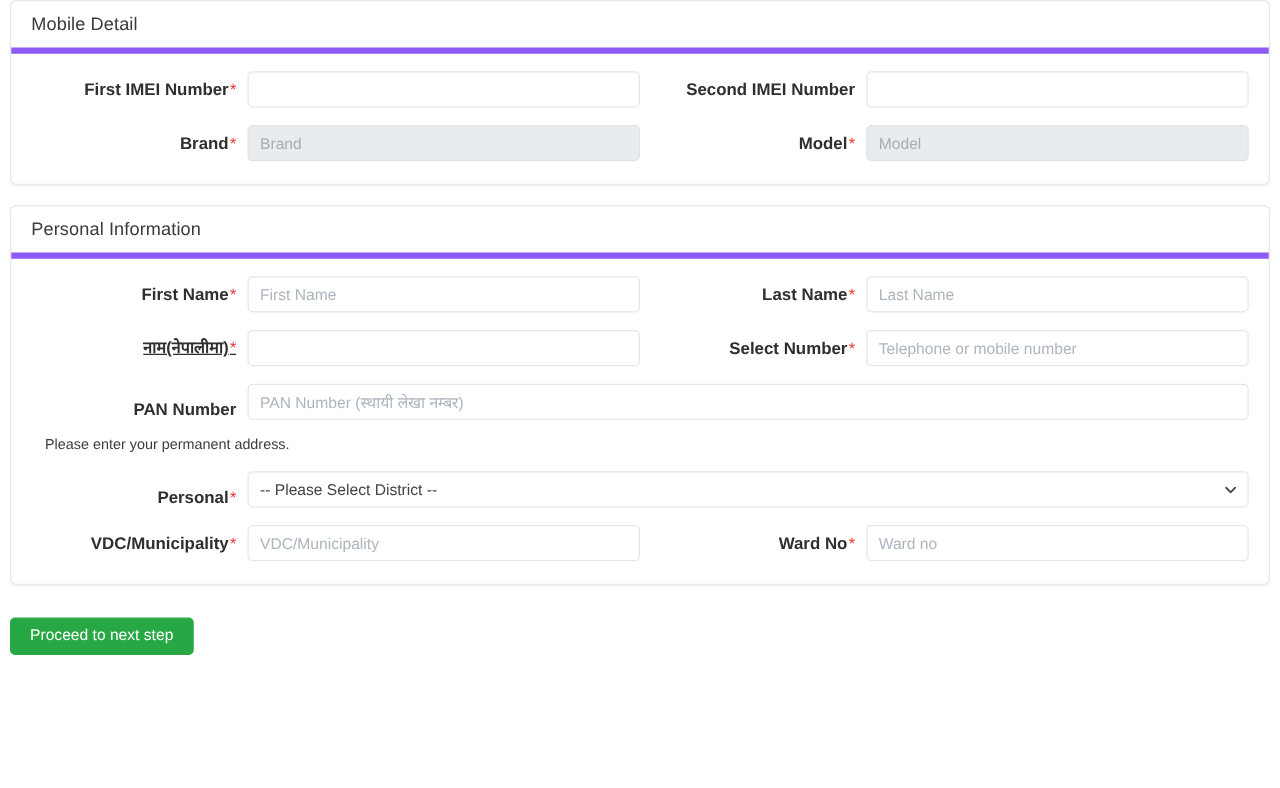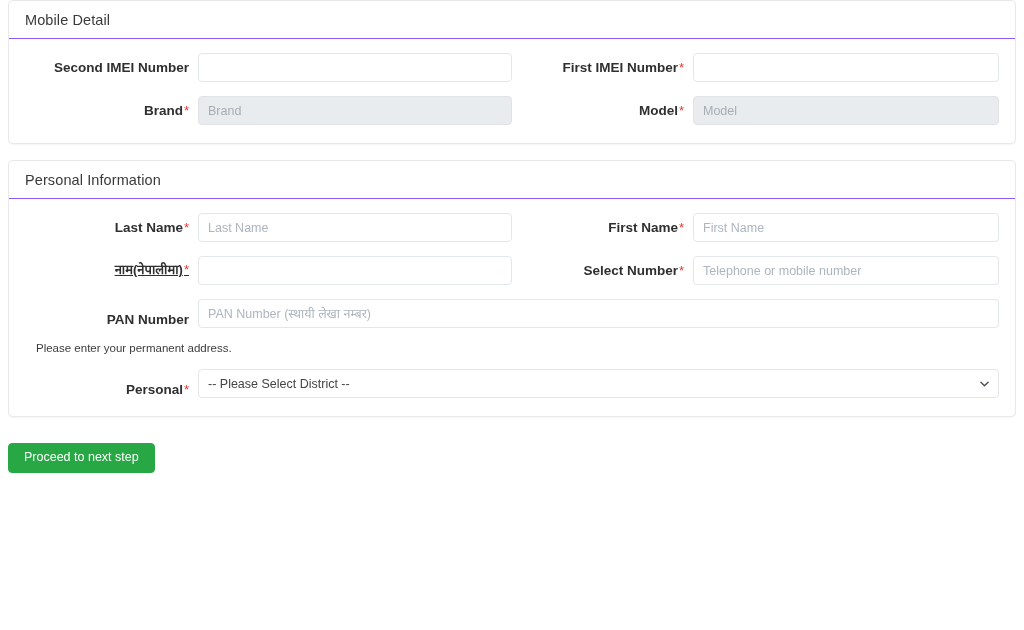--- a/index.html
+++ b/index.html
@@ -23,21 +23,21 @@
   
   .card {
     background: #ffffff;
     border: 1px solid #e6e8ea;
     border-radius: 5px;
     box-shadow: 0 1px 2px rgba(0,0,0,0.045);
     margin-bottom: 16px;
   }
   .card-header {
     padding: 11px 16px 10px 16px;
-    border-bottom: 1px solid #8b5cf6;
+    border-bottom: 5px solid #8b5cf6;
     font-size: 14.5px;
     letter-spacing: 0.1px;
     color: #3a3a3a;
   }
   .card-body {
     padding: 14px 8px 16px 8px;
   }
 
   
   .row {
@@ -158,29 +158,29 @@
 
 <div class="page">
 
   <section class="card">
     <div class="card-header">Mobile Detail</div>
     <div class="card-body">
 
       <div class="row">
         <div class="col">
           <div class="label">
+            <span>First IMEI Number</span><span class="req">*</span>
+          </div>
+          <div class="field-wrap">
+            <input class="input" type="text" placeholder="" style="">
+          </div>
+        </div>
+        <div class="col">
+          <div class="label">
             <span>Second IMEI Number</span>
-          </div>
-          <div class="field-wrap">
-            <input class="input" type="text" placeholder="" style="">
-          </div>
-        </div>
-        <div class="col">
-          <div class="label">
-            <span>First IMEI Number</span><span class="req">*</span>
           </div>
           <div class="field-wrap">
             <input class="input" type="text" placeholder="" style="">
           </div>
         </div>
       </div>
 
       <div class="row">
         <div class="col">
           <div class="label">
@@ -203,32 +203,32 @@
     </div>
   </section>
 
   <section class="card">
     <div class="card-header">Personal Information</div>
     <div class="card-body">
 
       <div class="row">
         <div class="col">
           <div class="label">
+            <span>First Name</span><span class="req">*</span>
+          </div>
+          <div class="field-wrap">
+            <input class="input" type="text" placeholder="First Name" style="">
+          </div>
+        </div>
+        <div class="col">
+          <div class="label">
             <span>Last Name</span><span class="req">*</span>
           </div>
           <div class="field-wrap">
             <input class="input" type="text" placeholder="Last Name" style="">
-          </div>
-        </div>
-        <div class="col">
-          <div class="label">
-            <span>First Name</span><span class="req">*</span>
-          </div>
-          <div class="field-wrap">
-            <input class="input" type="text" placeholder="First Name" style="">
           </div>
         </div>
       </div>
 
       <div class="row">
         <div class="col">
           <div class="label label-np">
             <span>नाम(नेपालीमा)</span><span class="req">*</span>
           </div>
           <div class="field-wrap">
@@ -269,20 +269,38 @@
             </select>
             <span class="select-arrow">
               <svg viewBox="0 0 10 6" fill="none" xmlns="http://www.w3.org/2000/svg">
                 <path d="M1 1l4 4 4-4" stroke="currentColor" stroke-width="1.6" stroke-linecap="round" stroke-linejoin="round"></path>
               </svg>
             </span>
           </div>
         </div>
       </div>
 
+      <div class="row">
+        <div class="col">
+          <div class="label">
+            <span>VDC/Municipality</span><span class="req">*</span>
+          </div>
+          <div class="field-wrap">
+            <input class="input" type="text" placeholder="VDC/Municipality" style="">
+          </div>
+        </div>
+        <div class="col">
+          <div class="label">
+            <span>Ward No</span><span class="req">*</span>
+          </div>
+          <div class="field-wrap">
+            <input class="input" type="text" placeholder="Ward no" style="">
+          </div>
+        </div>
+      </div>
 
     </div>
   </section>
 
   <div class="footer">
     <button class="btn-primary" type="button">Proceed to next step</button>
   </div>
 
 </div>
 

